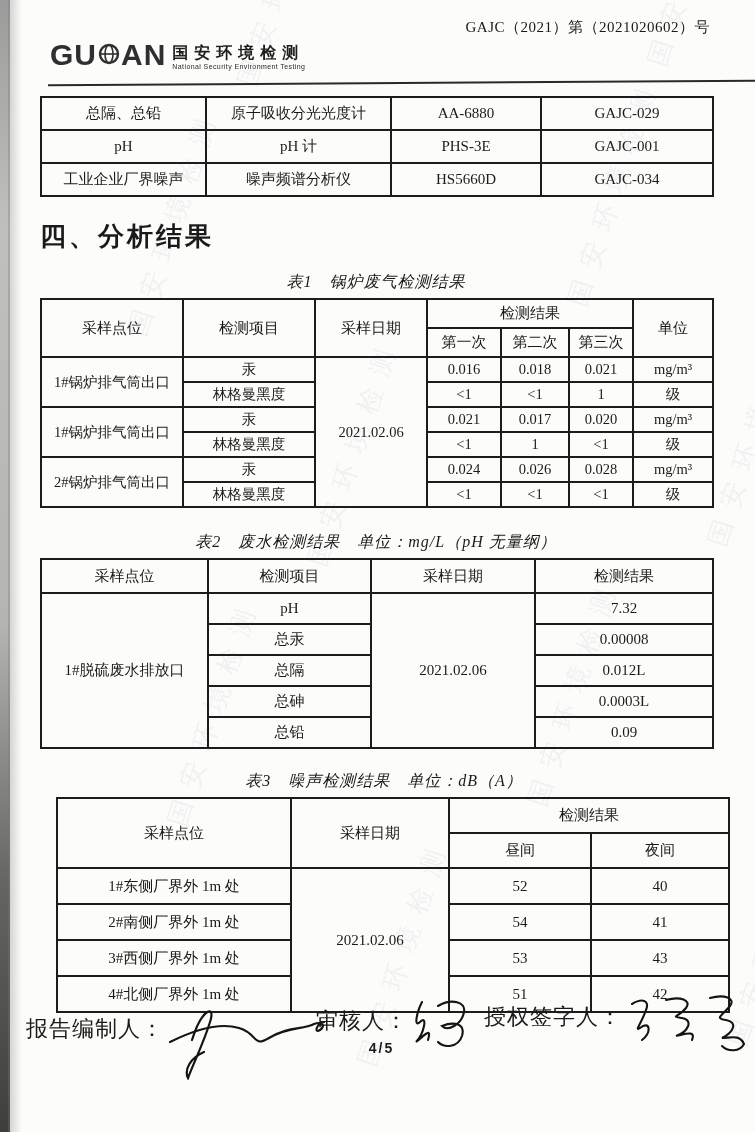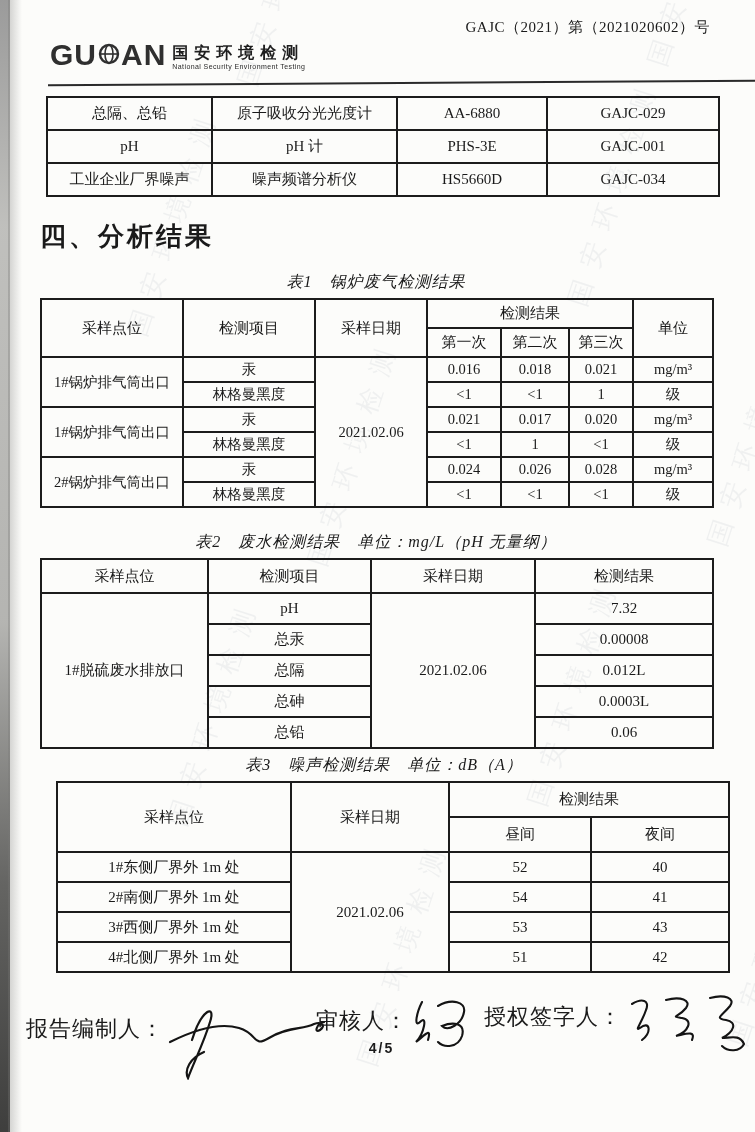--- a/index.html
+++ b/index.html
@@ -35,36 +35,36 @@
   .doc-no{ position:absolute; right:2px; top:18px; font-size:15px; letter-spacing:.5px; }
   .hdr-rule{ position:absolute; left:8px; right:-43px; top:82px; height:2px; background:#2a2a2a; transform:rotate(-.35deg); }
 
   
   table{ border-collapse:collapse; width:672px; table-layout:fixed; }
   td,th{ border:2px solid #1c1c1c; text-align:center; vertical-align:middle;
          font-weight:normal; font-size:15px; padding:1px 2px; overflow:hidden; }
   .tbl-outer{ border:2px solid #111; }
   .caption{ text-align:center; font-size:16px; margin:0 0 5px 0; letter-spacing:1px;font-style:italic; }
 
-  .instr-table{ margin-top:10px;margin-left:6px; }
+  .instr-table{ margin-top:10px; }
   .instr-table td{ height:33px; }
 
   .section-title{ font-size:26px; font-weight:bold; letter-spacing:3px; margin:22px 0 0 0; }
 
   .t1{ margin-top:18px; }
   .t1 th{ height:29px; }
   .t1 td{ height:25px; font-size:14.5px; }
 
   .t2{ margin-top:24px; }
   .t2 th{ height:34px; }
   .t2 td{ height:31px; }
 
-  .t3{ margin-top:6px;padding-left:16px; }
+  .t3{ margin-top:22px;padding-left:16px; }
   .t3 th{ height:35px; }
-  .t3 td{ height:30px; }
+  .t3 td{ height:36px; }
 
   
   .footer{ position:absolute; left:26px; right:30px; top:992px; height:90px; font-size:22px; }
   .sig-block{ position:absolute; display:flex; align-items:flex-start; }
   .sig-label{ white-space:nowrap; padding-top:14px; letter-spacing:1px; }
   .sig-svg{ display:block; }
   .page-num{ position:absolute; left:8px; right:0; top:1040px; text-align:center;
              font-size:14px; font-weight:bold; font-family:Liberation Sans, sans-serif; letter-spacing:2px; }
 </style>
 </head>
@@ -242,21 +242,21 @@
         <tr>
           <td>总隔</td>
           <td>0.012L</td>
         </tr>
         <tr>
           <td>总砷</td>
           <td>0.0003L</td>
         </tr>
         <tr>
           <td>总铅</td>
-          <td>0.06</td>
+          <td>0.09</td>
         </tr>
       </tbody>
         </table>
     </div>
 
     <div class="t3">
       <div class="caption">表3　噪声检测结果　单位：dB（A）</div>
       <table class="tbl-outer">
         <colgroup>
             <col style="width:234px">

